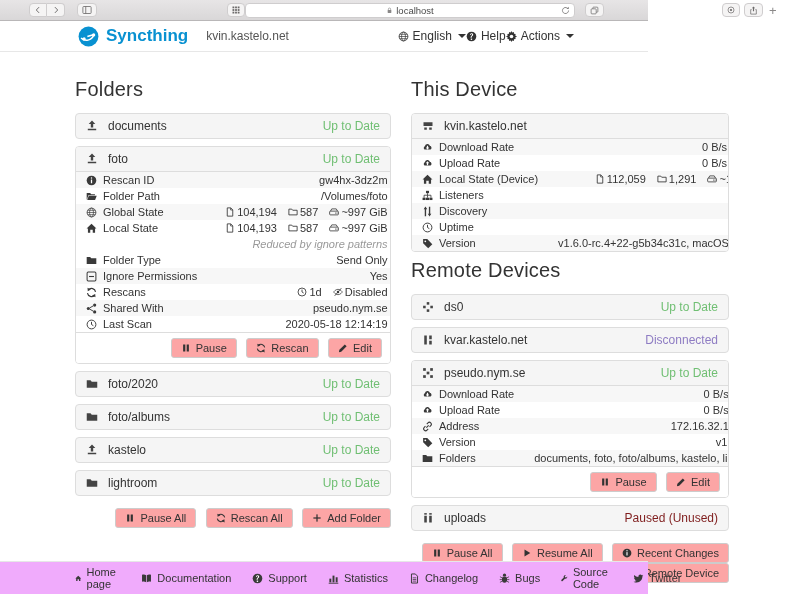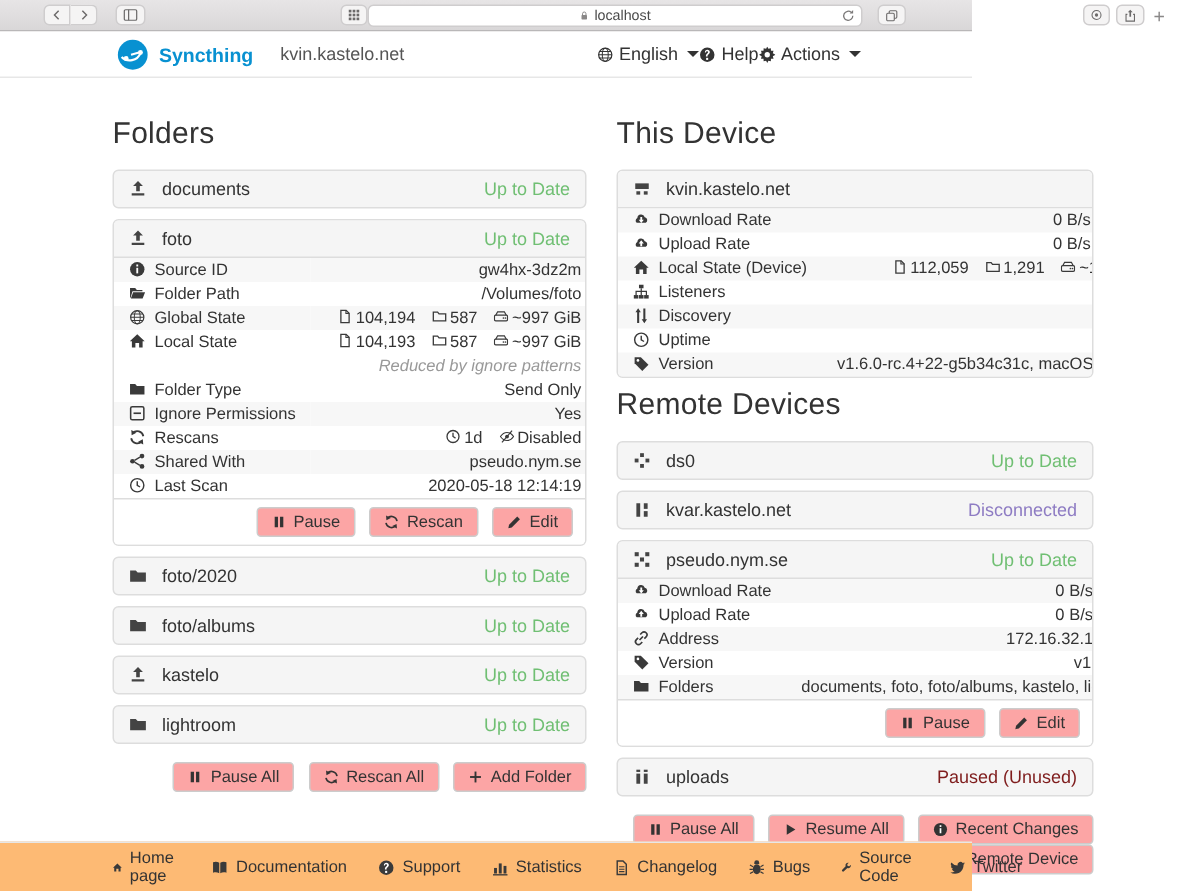--- a/index.html
+++ b/index.html
@@ -24,21 +24,21 @@
     position:relative; }
   .urlbar .lock{width:7px;height:7px;margin-right:3px;color:#8a8888}
   .urlbar .reload{position:absolute; right:4px; width:9px; height:9px; color:#7b7979}
   .chrome-right{margin-left:auto; display:flex; align-items:center}
   .plus{color:#8a8888; font-size:13px; margin-left:6px; line-height:1}
 
   
   .appbar { height:31px; background:#fff; border-bottom:1px solid #e7e7e7;
     display:flex; align-items:center; padding:0 74px 0 78px; }
   .logo{width:21px;height:21px}
-  .brand { color:#0891d1; font-weight:bold; font-size:13px; margin:0 18px 0 7px; }
+  .brand { color:#0891d1; font-weight:bold; font-size:17px; margin:0 18px 0 7px; }
   .hostname { font-size:12px; color:#555; }
   .appnav { margin-left:auto; display:flex; align-items:center; font-size:12px; color:#333; }
   .appnav .item{display:inline-flex; align-items:center; gap:4px; cursor:pointer}
   .appnav svg{width:11px;height:11px;color:#333}
   .caret{width:0;height:0;border-left:4px solid transparent;border-right:4px solid transparent;border-top:4px solid #333;margin-left:2px}
 
   
   .main { display:flex; gap:20px; padding:26px 73px 0 75px; }
   .col-l{width:316px} .col-r{width:318px}
   h2.sect { font-size:20px; font-weight:500; color:#333; margin:0 0 12px; letter-spacing:.2px; }
@@ -67,21 +67,21 @@
   td.note{ text-align:right; font-style:italic; color:#999; background:#fff; }
   .pfoot { border-top:1px solid #ddd; padding:5px 8px; text-align:right; background:#fff; }
 
   .btn { display:inline-flex; align-items:center; gap:5px; background:#fca5a5; border:1px solid #ccc;
     border-radius:3px; font-size:11px; color:#333; padding:3px 9px; margin-left:5px; cursor:pointer;
     font-family:"Liberation Sans", sans-serif; }
   .btn svg{width:10px;height:10px;color:#333}
   .actions { text-align:right; margin:12px 0 0; }
 
   
-  .footer { position:absolute; left:0; right:0; bottom:0; height:33px; background:#fdba74;
+  .footer { position:absolute; left:0; right:0; bottom:0; height:33px; background:#f0abfc;
     border-top:1px solid #e7e7e7; display:flex; align-items:center; padding-left:75px; gap:21px;
     font-size:11px; color:#333; }
   .footer .flink{ display:inline-flex; align-items:center; gap:5px; cursor:pointer; }
   .footer svg{ width:11px; height:11px; color:#3a3a3a; }
 
   svg{fill:currentColor}
 </style>
 </head>
 <body>
 
@@ -411,21 +411,21 @@
               <use href="#i-upload"></use>
             </svg>
           <span class="nm">foto</span>
           <span class="st ok">Up to Date</span>
         </div>
         <table class="det">
           <tbody>
               <tr>
             <td class="lbl"><svg class="ic">
                     <use href="#i-info"></use>
-                  </svg><span>Source ID</span></td>
+                  </svg><span>Rescan ID</span></td>
             <td class="val"><span>gw4hx-3dz2m</span></td>
           </tr>
           <tr>
             <td class="lbl"><svg class="ic">
                     <use href="#i-folder-open"></use>
                   </svg><span>Folder Path</span></td>
             <td class="val"><span>/Volumes/foto</span></td>
           </tr>
           <tr>
             <td class="lbl"><svg class="ic">

